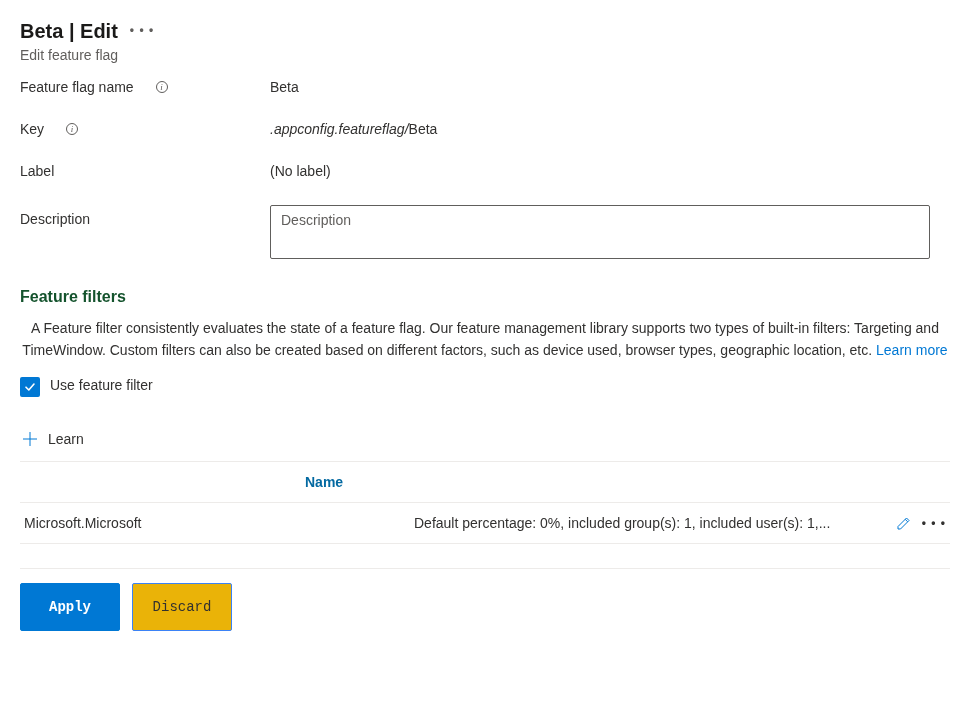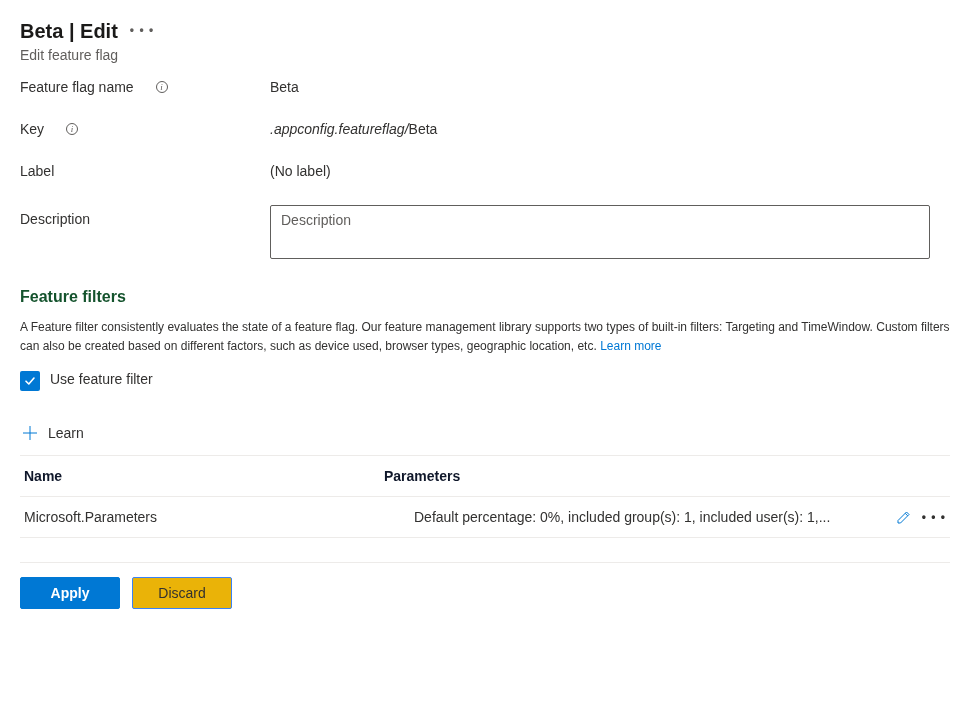--- a/index.html
+++ b/index.html
@@ -35,51 +35,51 @@
     border-radius: 2px;
     padding: 6px 10px;
     font-family: inherit;
     font-size: 14px;
     resize: none;
     color: #323130;
   }
   .desc-textarea::placeholder { color: #605e5c; }
 
   .section-title { font-size: 16px; font-weight: 600; margin-top: 16px; margin-bottom: 12px; color: #14532d; }
-  .section-desc { font-size: 12px; color: #323130; line-height: 1.55; max-width: 930px; margin-bottom: 16px; }
+  .section-desc { font-size: 14px; color: #323130; line-height: 1.55; max-width: 930px; margin-bottom: 16px; text-align: center; }
   .learn-more { color: #0078d4; text-decoration: none; cursor: pointer; }
 
   .checkbox-row { display: flex; gap: 10px; margin-bottom: 24px; }
   .checkbox {
     width: 20px; height: 20px; background: #0078d4; border-radius: 2px;
     display: flex; align-items: center; justify-content: center; cursor: pointer;
   }
   .create-row { display: flex; align-items: center; gap: 10px; padding: 10px 2px 14px; cursor: pointer; color: #323130; }
   .plus-icon { width: 16px; height: 16px; }
   .plus-icon line { stroke: #0078d4; stroke-width: 1; }
 
   .table { width: 100%; border-top: 1px solid #edebe9; }
   .thead, .trow { display: flex; align-items: center; border-bottom: 1px solid #edebe9; }
-  .thead { padding: 12px 4px; font-weight: 600; color: #0f172a; }
+  .thead { padding: 12px 4px; font-weight: 600; color: #0369a1; flex-direction: column; }
   .trow { padding: 12px 4px; }
   .col-name { width: 360px; flex-shrink: 0; }
   .col-params { flex: 1; white-space: nowrap; overflow: hidden; text-overflow: ellipsis; padding-left: 30px; padding-right: 8px; }
   .col-actions { width: 56px; flex-shrink: 0; display: flex; align-items: center; gap: 10px; justify-content: flex-end; }
   .edit-icon { color: #0078d4; cursor: pointer; }
   .row-more { color: #323130; cursor: pointer; font-weight: 700; letter-spacing: 1px; font-size: 12px; line-height: 1; }
 
   .footer {
     border-top: 1px solid #edebe9;
     margin-top: 24px;
     padding-top: 14px;
     display: flex; gap: 12px;
   }
   .btn {
-    height: 32px; min-width: 100px; padding: 0 18px;
-    font-size: 14px; font-family: Liberation Sans, sans-serif; border-radius: 2px;
+    height: 48px; min-width: 100px; padding: 0 18px;
+    font-size: 14px; font-family: Liberation Mono, monospace; border-radius: 2px;
     cursor: pointer; display: inline-flex; align-items: center; justify-content: center;
   }
   .btn-primary { background: #0078d4; color: #fff; border: 1px solid #0078d4; font-weight: 600; }
   .btn-secondary { background: #eab308; color: #323130; border: 1px solid #3b82f6; }
 </style>
 </head>
 <body>
 
 <div class="header">
   <h1 class="header-title">Beta | Edit</h1>
@@ -139,25 +139,24 @@
   <svg class="plus-icon" viewBox="0 0 16 16">
     <line x1="8" y1="1" x2="8" y2="15"></line>
     <line x1="1" y1="8" x2="15" y2="8"></line>
   </svg>
   <span>Learn</span>
 </div>
 
 <div class="table">
   <div class="thead">
     <div class="col-name">Name</div>
-    <div class="col-params" style="padding-left:0;">Parameters</div>
     <div class="col-actions"></div>
   </div>
   <div class="trow">
-    <div class="col-name">Microsoft.Parameters</div>
+    <div class="col-name">Microsoft.Microsoft</div>
     <div class="col-params">Default percentage: 0%, included group(s): 1, included user(s): 1,...</div>
     <div class="col-actions">
       <svg width="16" height="16" viewBox="0 0 16 16" class="edit-icon">
         <path d="M2 11.5 L10.5 3 L13 5.5 L4.5 14 L2 14 Z" fill="none" stroke="#0078d4" stroke-width="1"></path>
         <line x1="9.2" y1="4.3" x2="11.7" y2="6.8" stroke="#0078d4" stroke-width="1"></line>
       </svg>
       <span class="row-more">• • •</span>
     </div>
   </div>
 </div>

